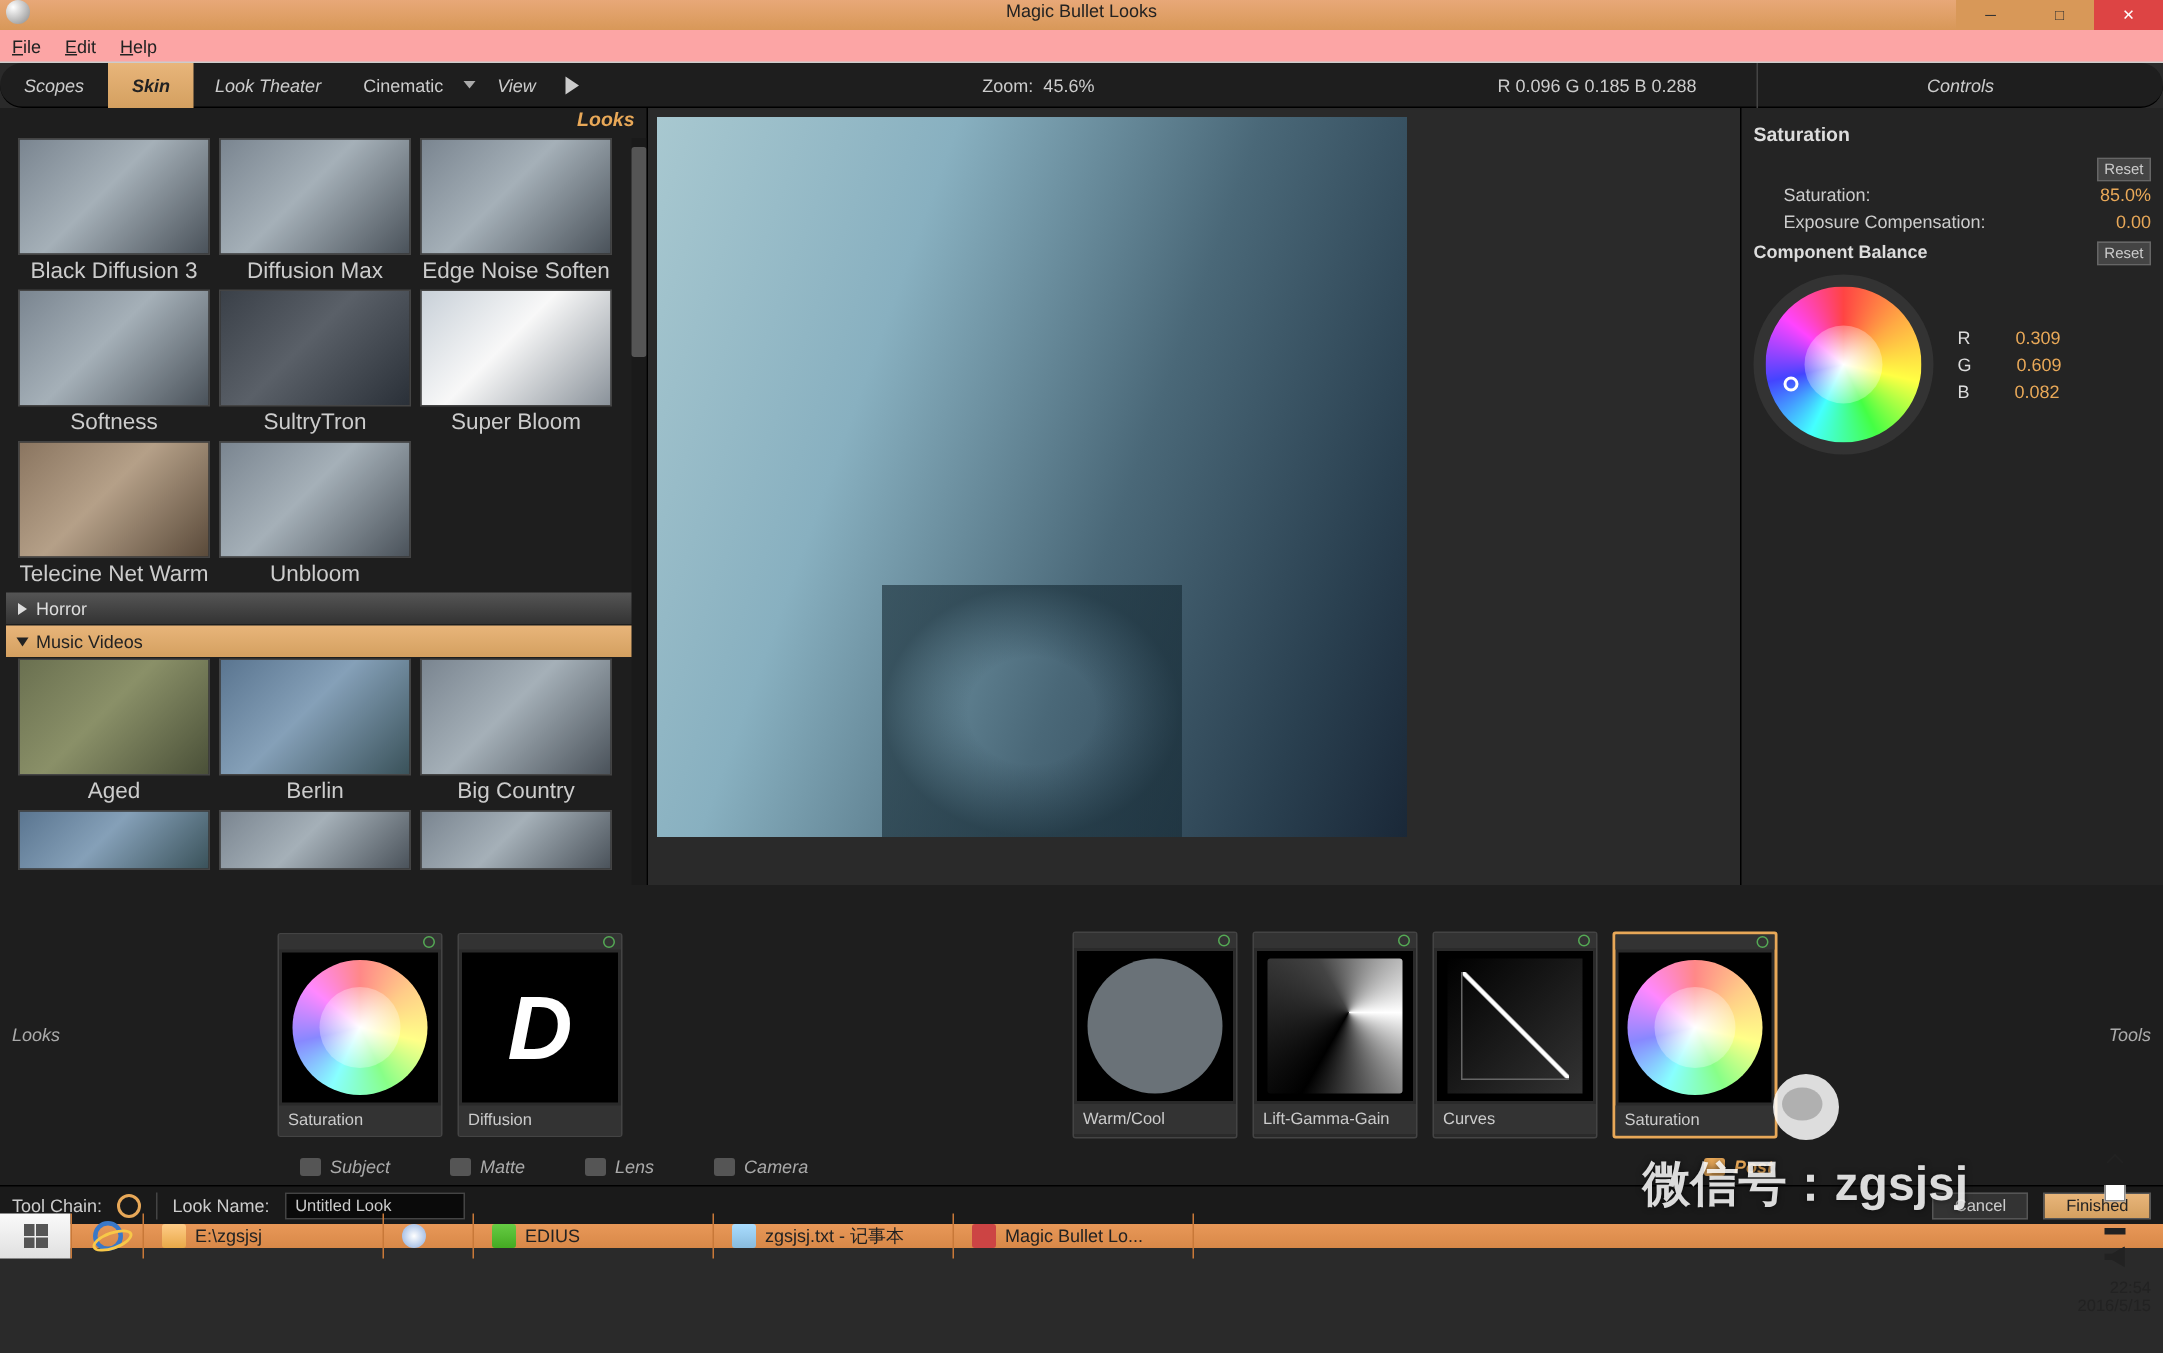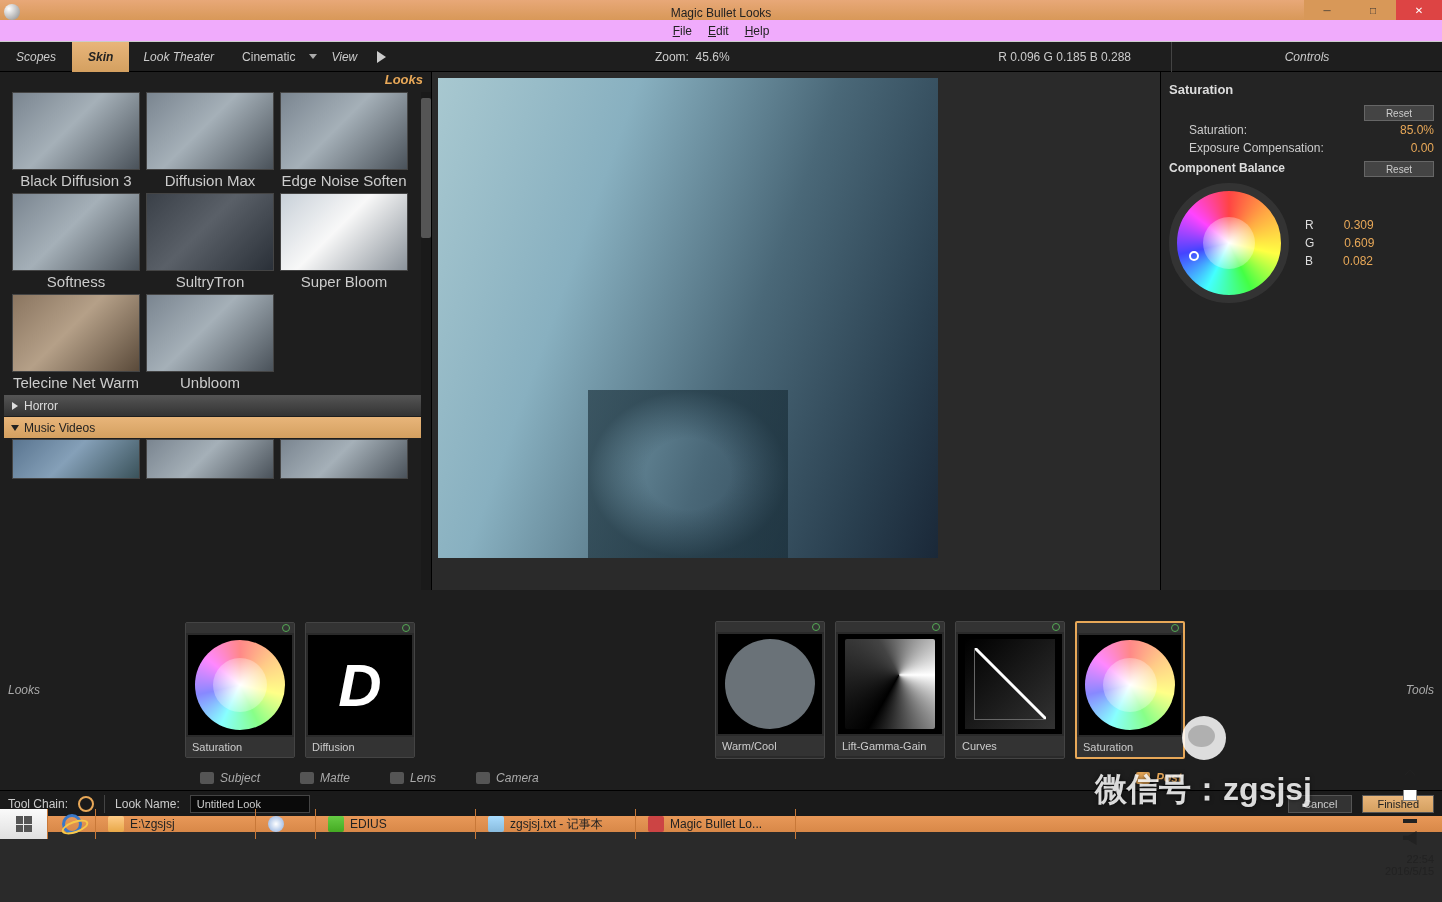--- a/index.html
+++ b/index.html
@@ -1,34 +1,34 @@
 <!DOCTYPE html>
 <html><head>
 <meta charset="utf-8">
 <style>
 * { margin: 0; padding: 0; box-sizing: border-box; font-family: "Segoe UI", Tahoma, sans-serif; }
 body { width: 1442px; height: 902px; background: #2a2a2a; overflow: hidden; position: relative; }
 
 
-.titlebar { height: 20px; background: linear-gradient(to bottom, #e8a878, #d89858); display: flex; align-items: flex-end; position: relative; text-decoration: underline; }
+.titlebar { height: 20px; background: linear-gradient(to bottom, #e8a878, #d89858); display: flex; align-items: flex-start; position: relative; text-decoration: underline; }
 .titlebar .sysicon { width: 16px; height: 16px; margin-left: 4px; background: radial-gradient(circle at 30% 30%, #fff, #888); border-radius: 50%; }
 .titlebar .title { position: absolute; left: 50%; transform: translateX(-50%); color: #222; font-size: 12px; }
 .winbtns { position: absolute; right: 0; top: 0; display: flex; height: 20px; }
 .winbtn { width: 46px; height: 20px; display: flex; align-items: center; justify-content: center; font-size: 10px; color: #333; cursor: pointer; }
 .winbtn.min { background: #d89858; }
 .winbtn.max { background: #d89858; }
 .winbtn.close { background: #d44; color: #fff; }
 
 
-.menubar { height: 22px; background: #f0abfc; display: flex; align-items: center; padding: 0 8px; gap: 16px; border-bottom: 1px solid #ccc; justify-content: center; }
+.menubar { height: 22px; background: #fca5a5; display: flex; align-items: center; padding: 0 8px; gap: 16px; border-bottom: 1px solid #ccc; }
 .menuitem { font-size: 12px; color: #222; cursor: pointer; }
 .menuitem u { text-decoration: underline; }
 
 
-.toolbar { height: 30px; background: #1e1e1e; display: flex; align-items: center; color: #ccc; font-size: 12px; border-bottom: 1px solid #000; }
+.toolbar { height: 30px; background: #1e1e1e; display: flex; align-items: center; color: #ccc; font-size: 12px; border-bottom: 1px solid #000; border-radius: 15px; }
 .tabbtn { padding: 0 16px; height: 30px; display: flex; align-items: center; cursor: pointer; font-style: italic; }
 .tabbtn.active { background: linear-gradient(to bottom, #e8b57a, #d4a060); color: #222; font-weight: bold; }
 .tb-text { padding: 0 14px; font-style: italic; }
 .tb-dropdown { padding: 0 14px; display: flex; align-items: center; gap: 6px; }
 .tb-arrow { width: 0; height: 0; border-left: 4px solid transparent; border-right: 4px solid transparent; border-top: 5px solid #aaa; }
 .tb-play { width: 0; height: 0; border-top: 6px solid transparent; border-bottom: 6px solid transparent; border-left: 9px solid #ccc; margin-left: 6px; cursor: pointer; }
 .tb-spacer { flex: 1; }
 .tb-zoom { color: #ccc; }
 .tb-rgb { color: #ccc; padding-right: 40px; }
 .tb-controls { width: 271px; text-align: center; background: transparent; font-style: italic; border-left: 1px solid #444; height: 30px; display: flex; align-items: center; justify-content: center; }
@@ -60,21 +60,21 @@
 .preview { flex: 1; background: #2a2a2a; display: flex; align-items: flex-start; justify-content: flex-start; padding: 6px; }
 .preview-img { width: 500px; height: 480px; background: linear-gradient(110deg, #a8c8d0 0%, #88b0c0 30%, #4a6878 60%, #2a4050 85%, #1a2838 100%); position: relative; }
 .preview-img::after { content: ''; position: absolute; bottom: 0; left: 30%; width: 40%; height: 35%; background: radial-gradient(ellipse at center, transparent 30%, rgba(20,40,50,0.6) 70%); }
 
 
 .controls-panel { width: 282px; background: #242424; border-left: 1px solid #000; padding: 6px 8px; color: #ddd; font-size: 12px; }
 .ctrl-title { font-size: 13px; font-weight: bold; color: #ddd; padding: 4px 0 8px; }
 .ctrl-row { display: flex; justify-content: space-between; align-items: center; padding: 2px 0 2px 20px; }
 .ctrl-label { color: #ccc; }
 .ctrl-value { color: #e8a858; min-width: 50px; text-align: right; }
-.reset-btn { background: #444; border: 1px solid #666; color: #ccc; font-size: 10px; padding: 0 21px; height: 16px; cursor: pointer; float: right; text-align: center; }
+.reset-btn { background: #444; border: 1px solid #666; color: #ccc; font-size: 10px; padding: 0 4px; height: 16px; cursor: pointer; float: right; text-align: center; }
 .ctrl-subtitle { font-size: 12px; color: #ddd; padding: 6px 0 4px; font-weight: bold; }
 .colorwheel-area { display: flex; gap: 16px; padding-top: 6px; }
 .colorwheel { width: 120px; height: 120px; border-radius: 50%; background: conic-gradient(from 0deg, #f44, #fa4, #ff4, #4f4, #4ff, #44f, #f4f, #f44); position: relative; border: 8px solid #333; }
 .colorwheel::after { content: ''; position: absolute; inset: 25%; border-radius: 50%; background: radial-gradient(circle, #fff, transparent); }
 .colorwheel-marker { position: absolute; width: 10px; height: 10px; border: 2px solid #fff; border-radius: 50%; left: 12px; top: 60px; }
 .rgb-readout { display: flex; flex-direction: column; gap: 4px; justify-content: center; font-size: 12px; }
 .rgb-row { display: flex; gap: 10px; }
 
 
 .chain { height: 200px; background: #1e1e1e; display: flex; align-items: center; position: relative; }
@@ -225,20 +225,34 @@
       <div class="category-bar">
         <span class="cat-arrow"></span>
         <span>Horror</span>
       </div>
       <div class="category-bar expanded">
         <span class="cat-arrow down"></span>
         <span>Music Videos</span>
       </div>
       <div class="looks-row">
         <div class="look-item">
+            <div class="look-thumb olive"></div>
+            <div class="look-label">Aged</div>
+          </div>
+        <div class="look-item">
+            <div class="look-thumb blue"></div>
+            <div class="look-label">Berlin</div>
+          </div>
+        <div class="look-item">
+            <div class="look-thumb"></div>
+            <div class="look-label">Big Country</div>
+          </div>
+      </div>
+      <div class="looks-row">
+        <div class="look-item">
             <div class="look-thumb blue" style="height:40px"></div>
           </div>
         <div class="look-item">
             <div class="look-thumb" style="height:40px"></div>
           </div>
         <div class="look-item">
             <div class="look-thumb" style="height:40px"></div>
           </div>
       </div>
       <div class="looks-scrollbar">

